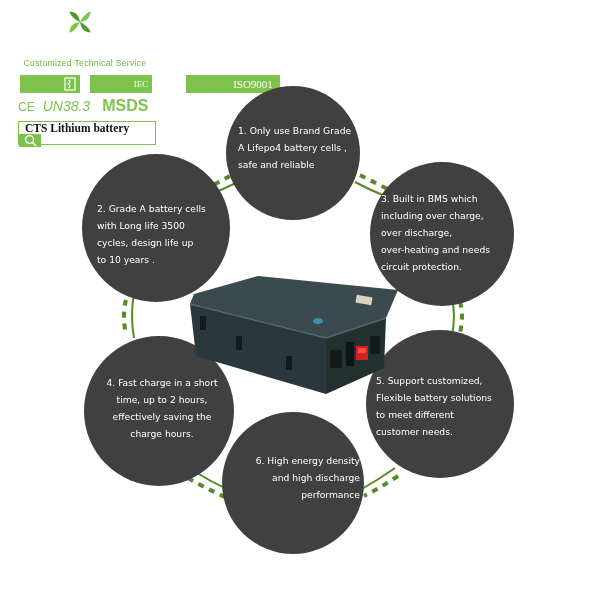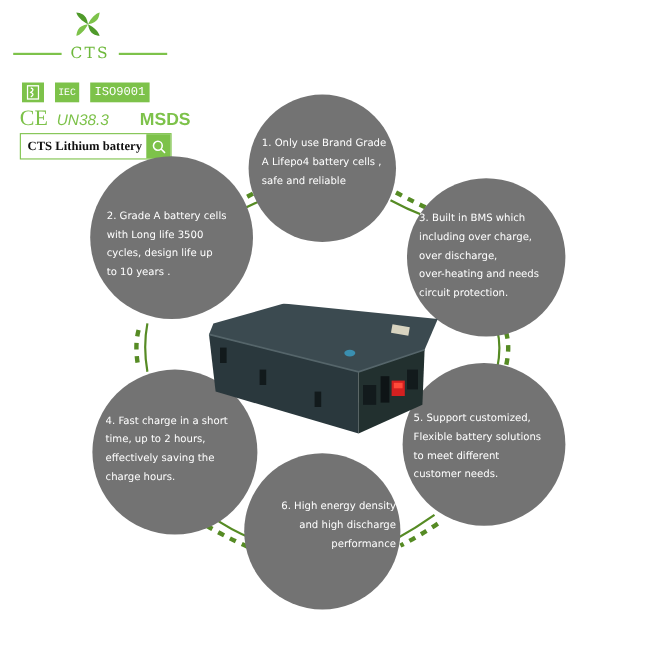--- a/index.html
+++ b/index.html
@@ -4,55 +4,51 @@
 <style>
   html, body { margin:0; padding:0; background:#ffffff; }
   body { width:600px; height:600px; position:relative; overflow:hidden; font-family:"DejaVu Sans", sans-serif; }
   .logo { position:absolute; left:0; top:0; width:170px; height:150px; }
   .logo-mark { position:absolute; left:62px; top:4px; width:36px; height:36px; }
   .logo-title-row { position:absolute; left:12px; top:41px; width:140px; height:16px; display:flex; align-items:center; justify-content:center; }
   .logo-line { flex:1; height:1.5px; background:#7dc24a; }
   .logo-title { font-family:"DejaVu Serif", serif; color:#6db83a; font-size:14px; letter-spacing:2px; padding:0 8px; }
   .logo-sub { position:absolute; left:10px; top:58px; width:150px; text-align:center; color:#6db83a; font-size:8.6px; letter-spacing:0.3px; font-family:"Liberation Sans", sans-serif; }
   .cert-row { position:absolute; left:20px; top:75px; display:flex; gap:10px; align-items:center; }
-  .cert-badge { background:#7dc24a; color:#fff; font-family:Liberation Mono, monospace; font-size:11px; height:18px; display:flex; align-items:center; justify-content:center; }
+  .cert-badge { background:#7dc24a; color:#fff; font-family:Liberation Serif, serif; font-size:11px; height:18px; display:flex; align-items:center; justify-content:center;padding-left:40px; }
   .cert-sgs { width:20px; font-size:10px; }
   .cert-iec { width:22px; font-size:9px; }
-  .cert-iso { width:54px; font-size:11px; }
+  .cert-iso { width:54px; font-size:11px;margin-left:24px; }
   .cert-row2 { position:absolute; left:18px; top:97px; display:flex; gap:8px; align-items:baseline; color:#7dc24a; font-family:"Liberation Sans", sans-serif; }
-  .ce { font-size:20px;font-family:Liberation Serif, serif; }
+  .ce { font-size:12px; }
   .un { font-size:14px;font-style:italic; }
-  .msds { font-size:16px; font-weight:bold; margin-left:20px; }
-  .search-box { position:absolute; left:18px; top:121px; width:136px; height:22px; border:1.5px solid #7dc24a; display:flex; }
+  .msds { font-size:16px; font-weight:bold; margin-left:4px; }
+  .search-box { position:absolute; left:18px; top:121px; width:136px; height:22px; border:1.5px solid #7dc24a; display:flex;flex-direction:column; }
   .search-text { flex:1; font-family:"Liberation Serif", serif; font-weight:bold; font-size:11.5px; color:#111; display:flex; align-items:center; padding-left:6px; }
   .search-btn { width:22px; background:#7dc24a; display:flex; align-items:center; justify-content:center; }
 
-  .circle { position:absolute; border-radius:50%; background:#737373; color:#fff; font-family:"DejaVu Sans", sans-serif; font-size:9.2px; line-height:17px; box-sizing:border-box; }
+  .circle { position:absolute; border-radius:50%; background:#404040; color:#fff; font-family:"DejaVu Sans", sans-serif; font-size:9.2px; line-height:17px; box-sizing:border-box; }
   .circle p { margin:0; position:absolute; }
 
   .battery { position:absolute; left:186px; top:276px; width:212px; height:120px; }
   .ring { position:absolute; left:0; top:0; width:600px; height:600px; pointer-events:none; }
 </style>
 </head>
 <body>
 
 <div class="logo">
   <svg class="logo-mark" viewBox="0 0 36 36">
     <g transform="translate(18,18) rotate(45)">
       <path d="M0,0 C-2,-6 -2,-12 0,-15 C2,-12 6,-8 0,0Z" fill="#7dc24a"></path>
       <path d="M0,0 C6,-2 12,-2 15,0 C12,2 8,6 0,0Z" fill="#4f9a2a"></path>
       <path d="M0,0 C2,6 2,12 0,15 C-2,12 -6,8 0,0Z" fill="#7dc24a"></path>
       <path d="M0,0 C-6,2 -12,2 -15,0 C-12,-2 -8,-6 0,0Z" fill="#4f9a2a"></path>
     </g>
   </svg>
-  <div class="logo-title-row">
-    <div class="logo-line"></div>
-    <span class="logo-title">CTS</span>
-    <div class="logo-line"></div>
-  </div>
+  <div class="logo-sub">Customized Technical Service</div>
 
   <div class="cert-row">
     <div class="cert-badge cert-sgs">
       <svg width="12" height="14" viewBox="0 0 12 14">
           <rect x="1" y="1" width="10" height="12" fill="none" stroke="#fff" stroke-width="1.2"></rect>
           <path d="M4 3 Q8 4 4 7 Q8 9 4 11" stroke="#fff" fill="none" stroke-width="1.2"></path>
         </svg>
     </div>
     <div class="cert-badge cert-iec">IEC</div>
     <div class="cert-badge cert-iso">ISO9001</div>
@@ -97,41 +93,41 @@
 </svg>
 
 <div class="circle" style="left:226px; top:86px; width:134px; height:134px;">
   <p style="left:12px; top:36px; width:118px;">
     <span>1. Only use Brand Grade</span><br>
     <span>A Lifepo4 battery cells ,</span><br>
     <span>safe and reliable</span>
   </p>
 </div>
 
-<div class="circle" style="left:82px; top:142px; width:148px; height:148px;">
+<div class="circle" style="left:82px; top:154px; width:148px; height:148px;">
   <p style="left:15px; top:46px; width:130px;">
     <span>2. Grade A battery cells</span><br>
     <span>with Long life 3500</span><br>
     <span>cycles,   design life up</span><br>
     <span>to 10 years .</span>
   </p>
 </div>
 
 <div class="circle" style="left:370px; top:162px; width:144px; height:144px;">
   <p style="left:11px; top:28px; width:130px;">
     <span>3.  Built in BMS which</span><br>
     <span>including over charge,</span><br>
     <span>over discharge,</span><br>
     <span>over-heating and needs</span><br>
     <span>circuit protection.</span>
   </p>
 </div>
 
 <div class="circle" style="left:84px; top:336px; width:150px; height:150px;">
-  <p style="left:12px; top:38px; width:132px;">
+  <p style="left:12px; top:38px; width:132px;text-align:center;">
     <span>4. Fast charge in a short</span><br>
     <span>time, up to 2 hours,</span><br>
     <span>effectively saving the</span><br>
     <span>charge hours.</span>
   </p>
 </div>
 
 <div class="circle" style="left:366px; top:330px; width:148px; height:148px;">
   <p style="left:10px; top:42px; width:135px;">
     <span>5. Support customized,</span><br>

